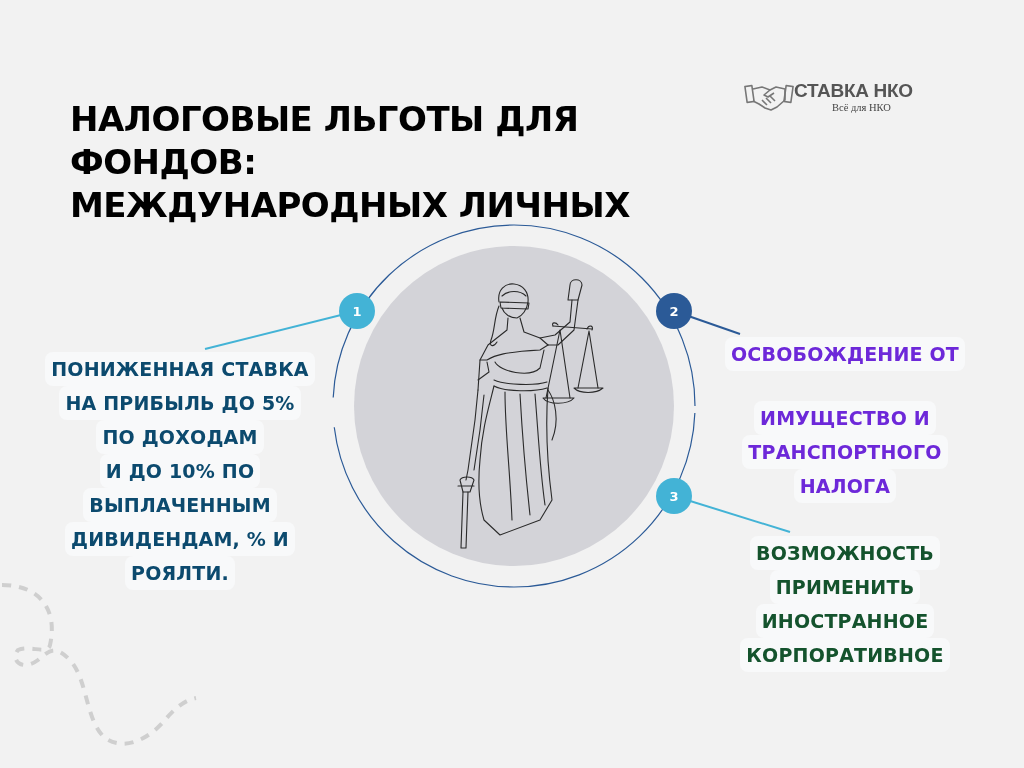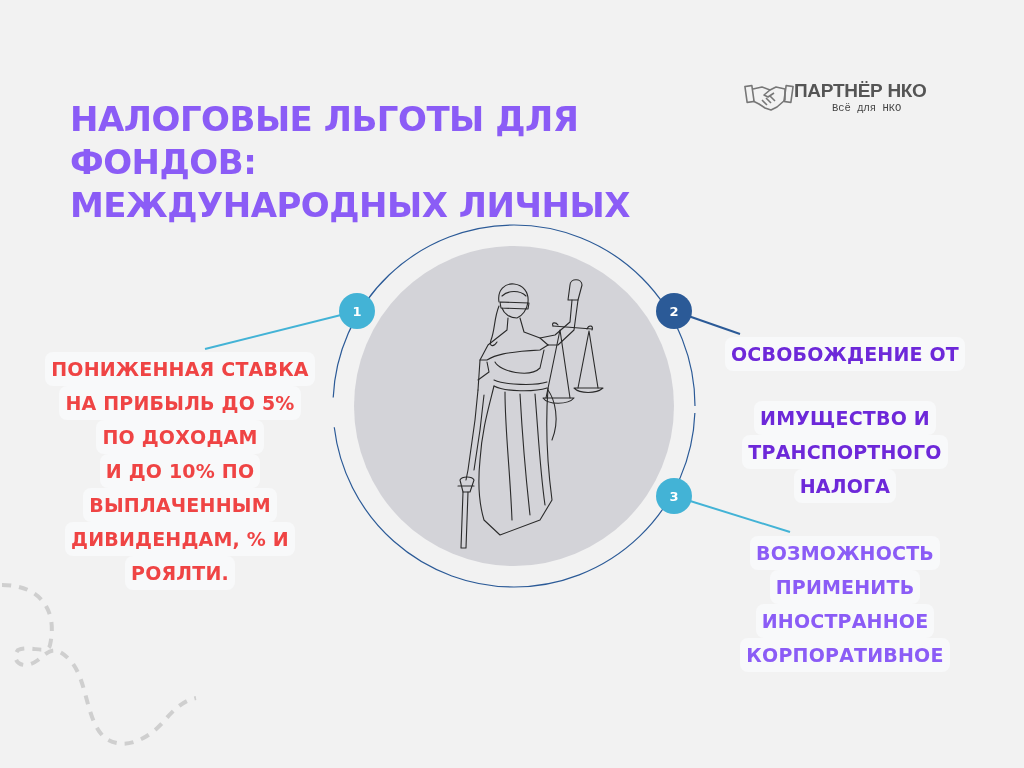--- a/index.html
+++ b/index.html
@@ -10,26 +10,26 @@
   }
   .logo { position:absolute; left:744px; top:80px; width:210px; height:40px; }
   .logo svg { position:absolute; left:0; top:0; }
   .logo-name {
     position:absolute; left:50px; top:0px;
     font-family:"Liberation Sans", sans-serif; font-weight:bold;
     font-size:19px; color:#555; letter-spacing:-0.3px; white-space:nowrap;
   }
   .logo-tagline {
     position:absolute; left:88px; top:22px;
-    font-family:Liberation Mono, monospace; font-size:10.5px; color:#444; white-space:nowrap;text-align:center;
+    font-family:Liberation Serif, serif; font-size:10.5px; color:#444; white-space:nowrap;text-align:center;
   }
   .title {
     position:absolute; left:70px; top:98px; width:640px;
     font-family:"DejaVu Sans", sans-serif; font-weight:bold;
-    font-size:34px; line-height:43px; color:#8b5cf6; letter-spacing:-0.5px;
+    font-size:34px; line-height:43px; color:#000000; letter-spacing:-0.5px;
     text-transform:uppercase;
   }
   .title div { white-space:nowrap; }
   .graphic { position:absolute; left:0; top:0; width:1024px; height:768px; }
   .badge {
     position:absolute; width:36px; height:36px; border-radius:50%;
     color:#fff; font-weight:bold; font-size:13px;
     display:flex; align-items:center; justify-content:center;
     font-family:"DejaVu Sans", sans-serif;
   }
@@ -37,38 +37,38 @@
   .badge.dark { background:#2b5a97; }
   .text-block {
     position:absolute; text-align:center;
     font-family:"DejaVu Sans", sans-serif; font-weight:bold;
     font-size:19px; line-height:30px; letter-spacing:0.2px;
     text-transform:uppercase;
   }
   .text-block span.line {
     display:inline-block; background:#f8f9fa; padding:2px 6px; border-radius:8px; white-space:nowrap;
   }
-  .b1 { left:30px; top:352px; width:300px; color:#ef4444; }
+  .b1 { left:30px; top:352px; width:300px; color:#0c4a6e; }
   .b2 { left:710px; top:337px; width:270px; color:#6d28d9; }
-  .b3 { left:700px; top:536px; width:290px; color:#8b5cf6; }
+  .b3 { left:700px; top:536px; width:290px; color:#14532d; }
 </style>
 </head>
 <body>
 
 <div class="logo">
   <svg width="50" height="34" viewBox="0 0 50 34">
     <g fill="none" stroke="#777" stroke-width="1.6" stroke-linejoin="round">
       <rect x="2" y="6" width="7" height="16" transform="rotate(-8 5 14)"></rect>
       <rect x="41" y="6" width="7" height="16" transform="rotate(8 45 14)"></rect>
       <path d="M9 9 L18 7 L26 10 L32 7 L41 9 L41 20 L33 27 L27 30 L21 28 L15 24 L9 21"></path>
       <path d="M26 10 L20 15 L24 17 L30 13"></path>
       <path d="M18 20 L23 25 M22 18 L27 23 M26 16 L31 21"></path>
     </g>
   </svg>
-  <div class="logo-name">ПАРТНЁР НКО</div>
+  <div class="logo-name">СТАВКА НКО</div>
   <div class="logo-tagline">Всё для НКО</div>
 </div>
 
 <div class="title">
   <div>НАЛОГОВЫЕ ЛЬГОТЫ ДЛЯ</div>
   <div>ФОНДОВ:</div>
   <div>МЕЖДУНАРОДНЫХ ЛИЧНЫХ</div>
 </div>
 
 <svg class="graphic" viewBox="0 0 1024 768" width="1024" height="768">

